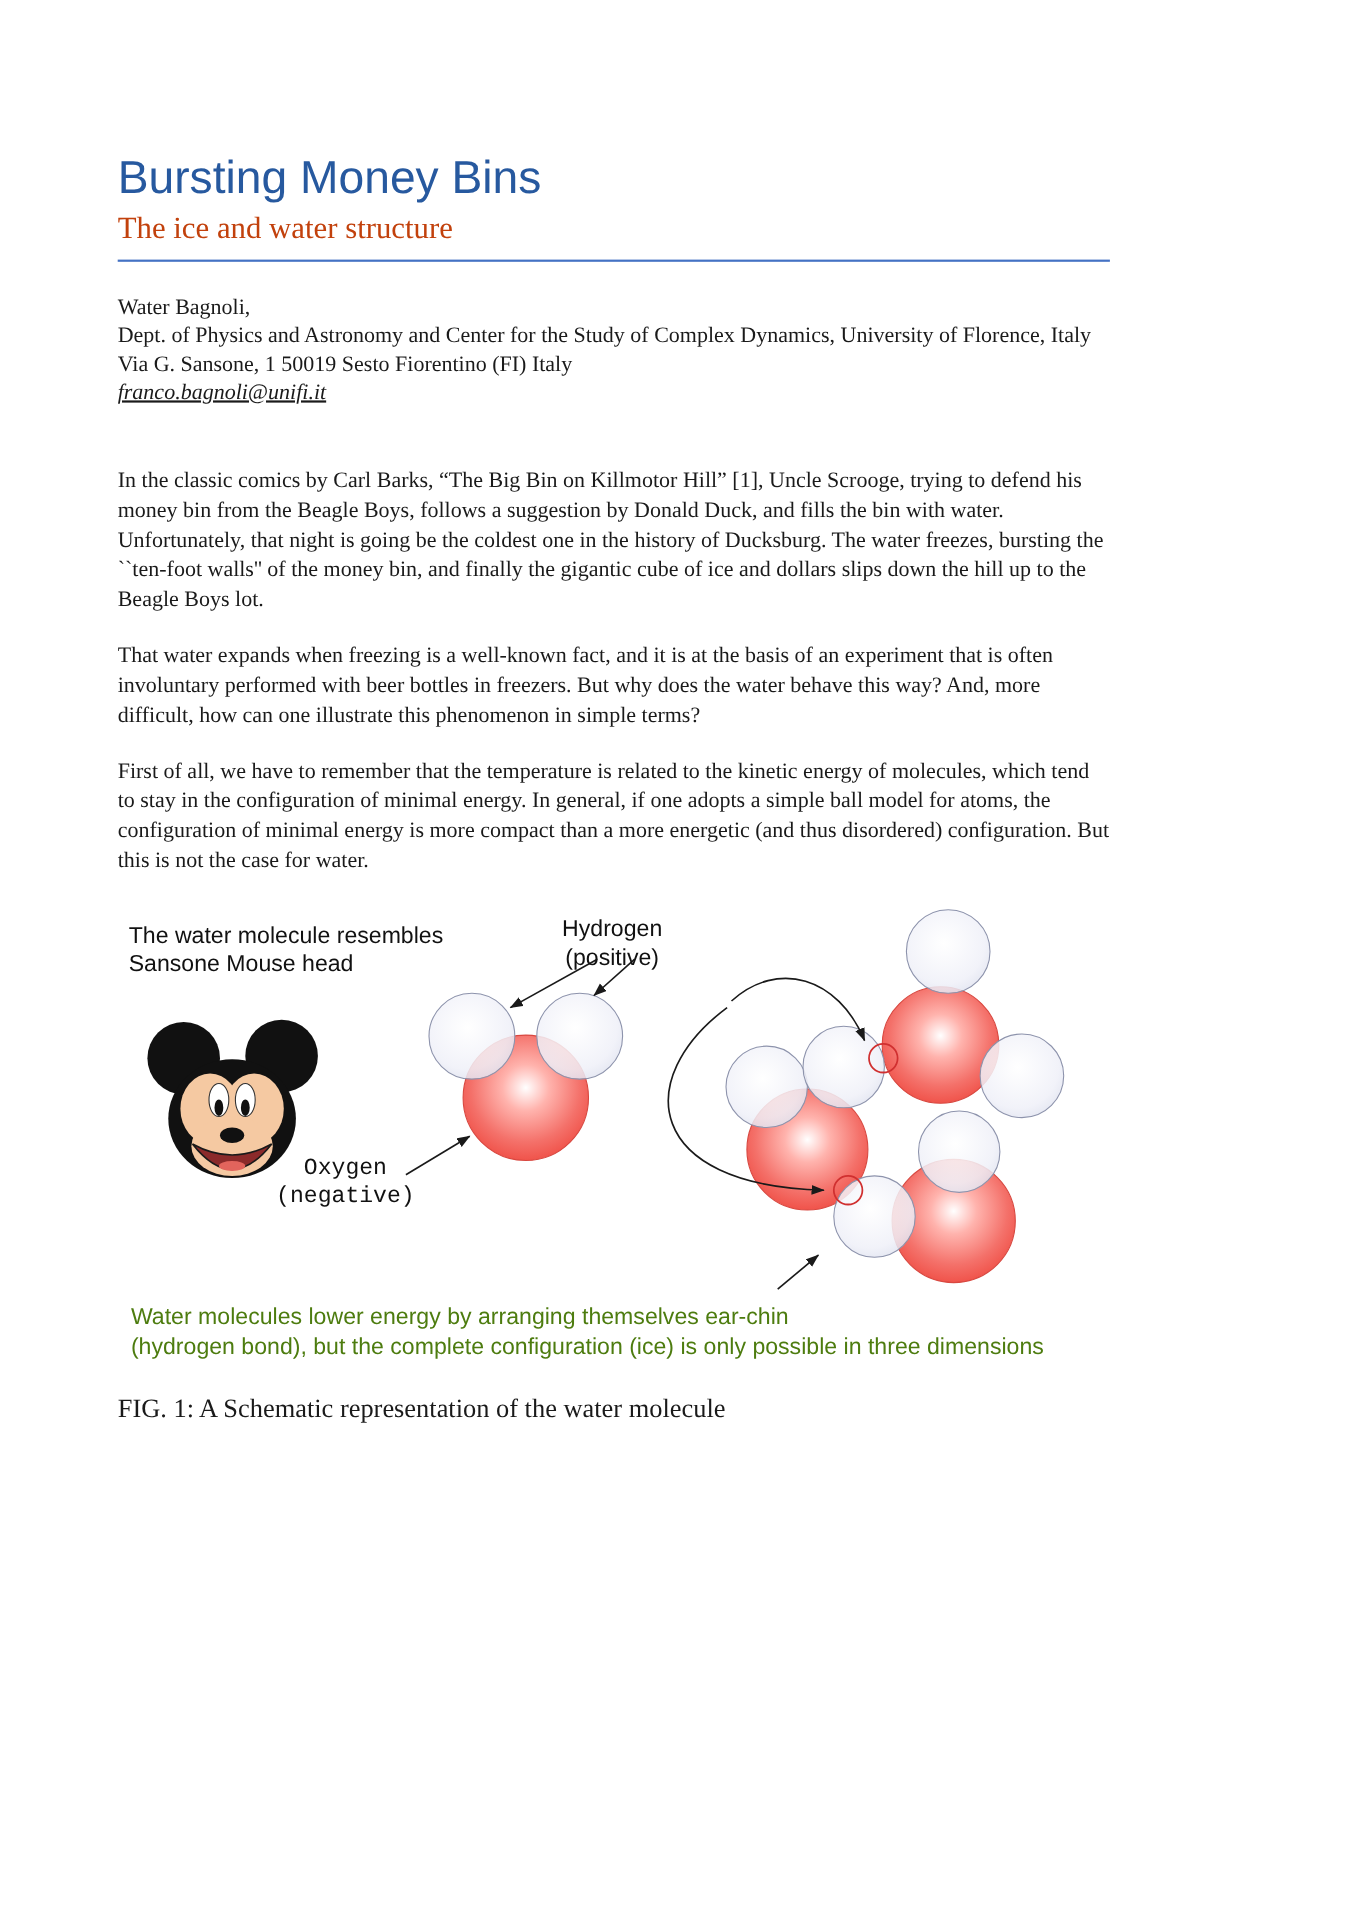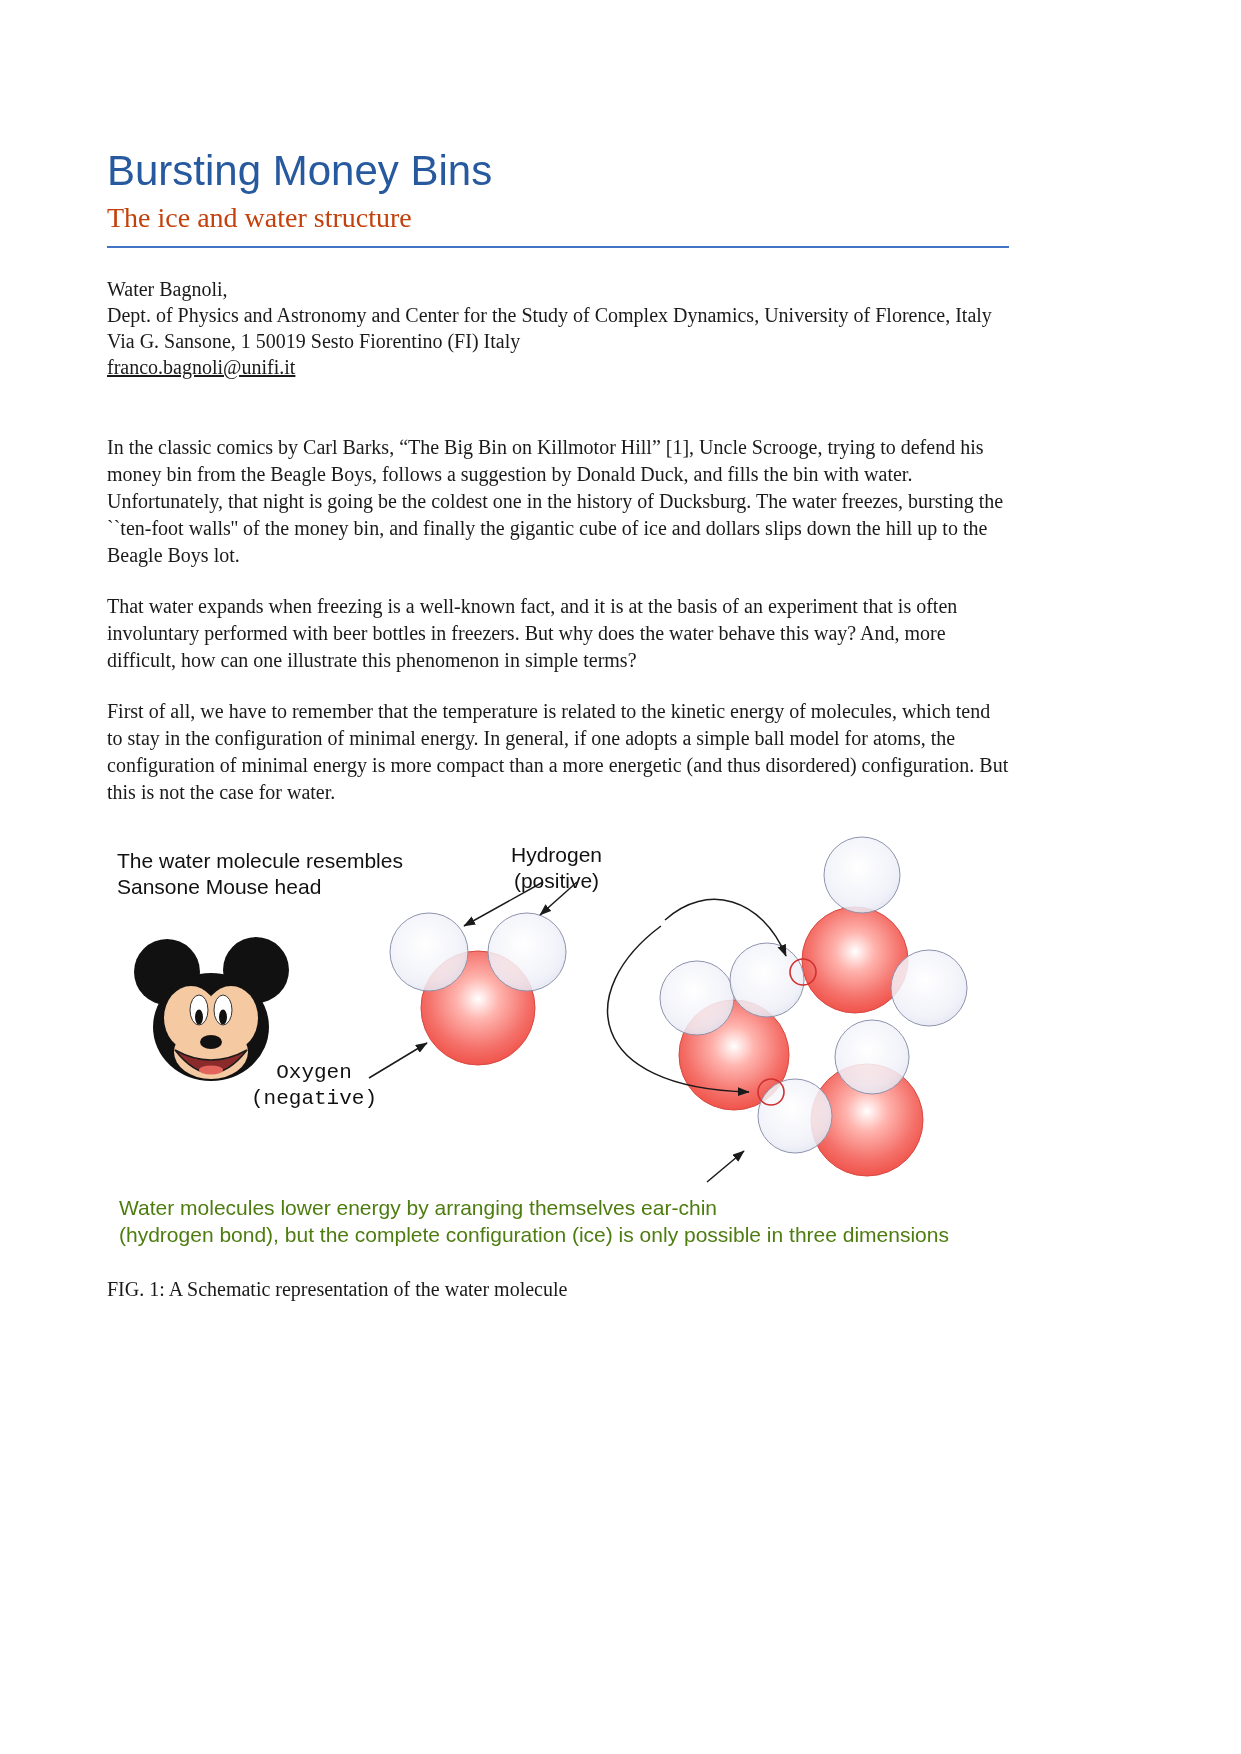--- a/index.html
+++ b/index.html
@@ -1,42 +1,42 @@
 <!DOCTYPE html>
 <html><head>
 <meta charset="utf-8">
 <style>
   html,body{margin:0;padding:0;background:#ffffff;}
   .page{width:1241px;height:1754px;background:#fff;overflow:hidden;position:relative;
         font-family:"Liberation Serif",serif;color:#1a1a1a;}
-  .content{position:absolute;left:107px;top:0;width:902px;margin-top:10px;}
+  .content{position:absolute;left:107px;top:0;width:902px;}
 
   h1.title{margin:138px 0 0 0;font-family:"Liberation Sans",sans-serif;font-weight:500;
            font-size:42px;line-height:1.1;color:#27599F;}
   h2.subtitle{margin:8px 0 0 0;font-family:Liberation Serif, serif;font-weight:400;
               font-size:28px;line-height:1.15;color:#c2410c;}
   .rule{margin-top:12px;border-top:2px solid #4472C4;width:902px;height:0;}
 
   .author{margin-top:28px;font-size:20px;line-height:26px;}
-  .email{color:#1a1a1a;text-decoration:underline;}
+  .email{color:#1a1a1a;text-decoration:underline;font-style:italic;}
 
   .par{margin:24px 0 0 0;font-size:20px;line-height:27px;}
   .par.first{margin-top:54px;}
 
   .figure{position:relative;margin-top:24px;width:930px;height:360px;}
   .figure svg{position:absolute;left:0;top:0;}
   .flabel{position:absolute;font-family:"Liberation Sans",sans-serif;font-size:21px;
           line-height:26px;white-space:pre-line;color:#111;}
   .flabel.mickey{left:10px;top:18px;}
   .flabel.hydrogen{left:372px;top:12px;width:155px;text-align:center;}
   .flabel.oxygen{left:128px;top:230px;width:158px;text-align:center;font-family:Liberation Mono, monospace;}
 
   .fnote{margin:4px 0 0 12px;font-family:"Liberation Sans",sans-serif;font-size:21px;
          line-height:27px;white-space:pre-line;width:930px;color:#4d7c0f;}
-  .fcaption{margin:30px 0 0 0;font-size:20px;}
+  .fcaption{margin:30px 0 0 0;font-size:24px;}
 </style>
 </head>
 <body>
 
 <div class="page">
   <div class="content">
 
     <h1 class="title">Bursting Money Bins</h1>
     <h2 class="subtitle">The ice and water structure</h2>
     <div class="rule"></div>

